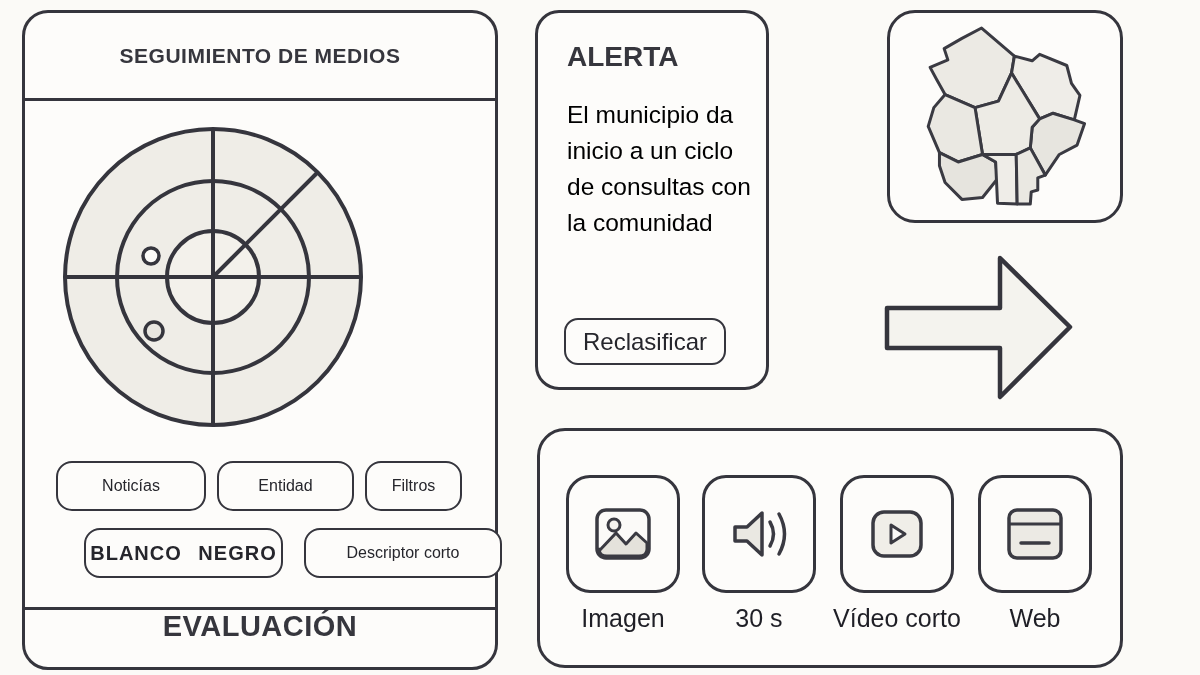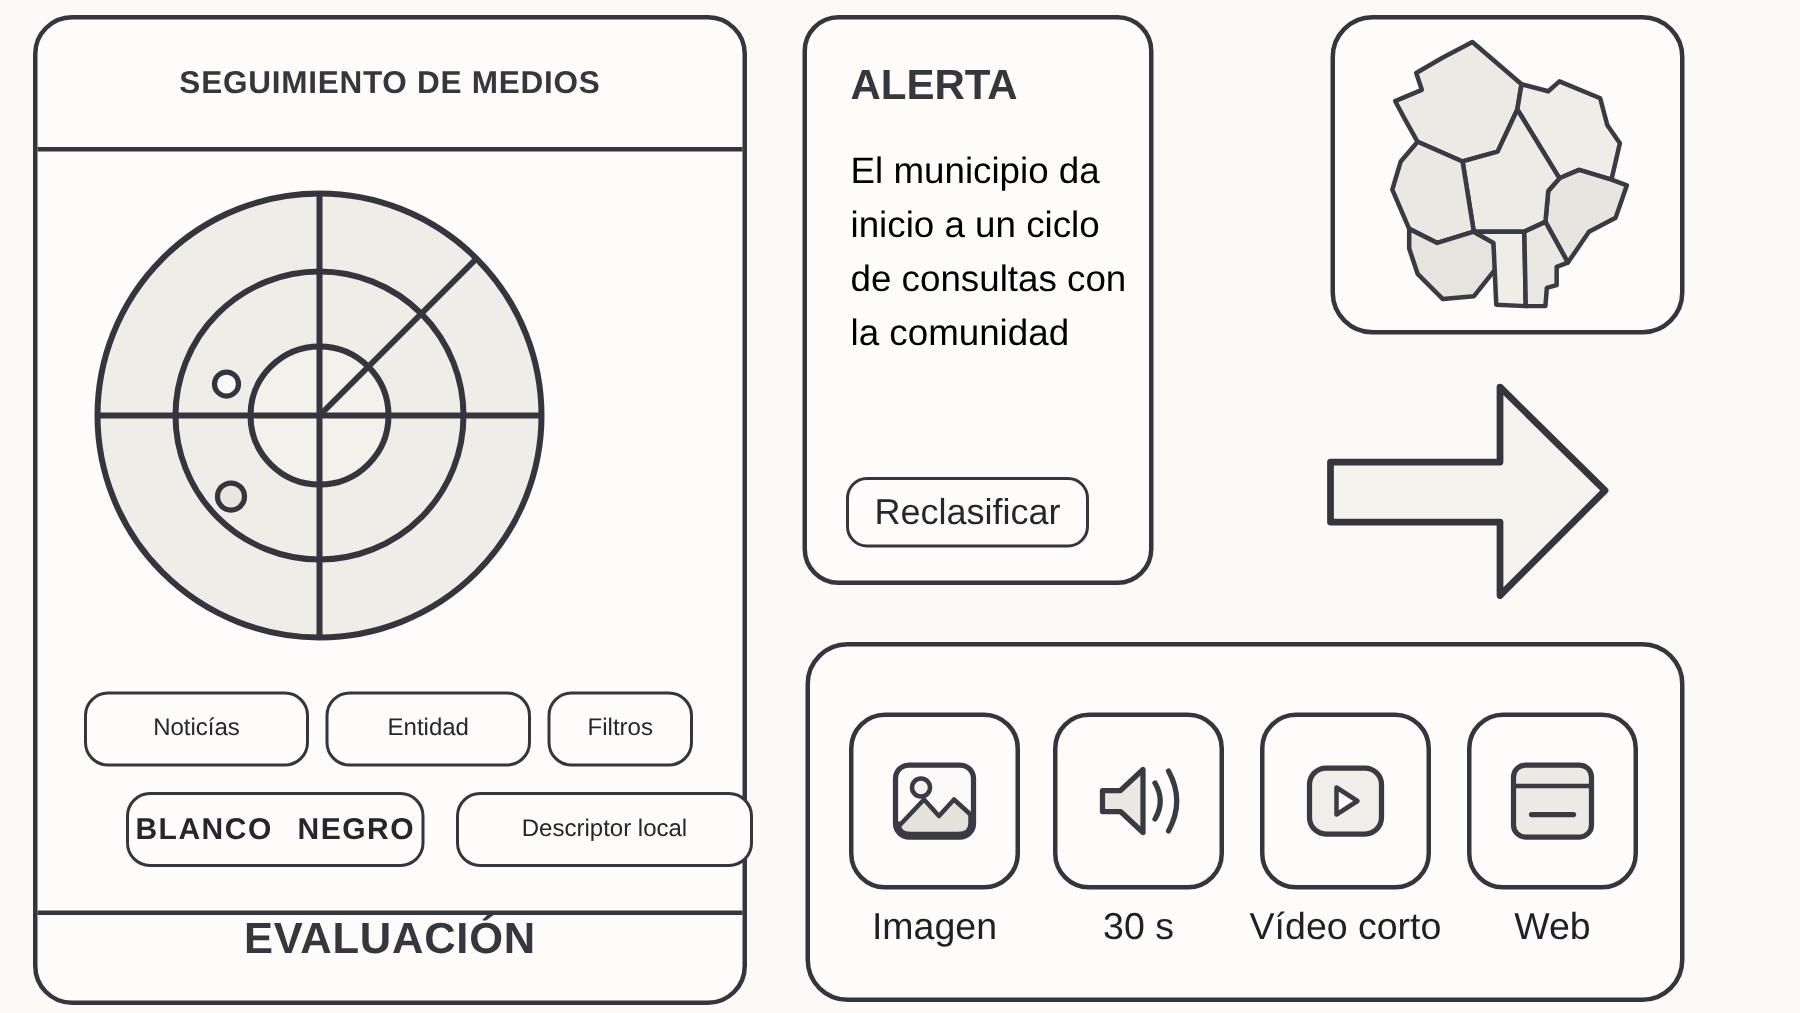--- a/index.html
+++ b/index.html
@@ -87,21 +87,21 @@
       <circle cx="96" cy="210" r="9" fill="#e8e6e0" stroke="#35353d" stroke-width="3.5"></circle>
     </svg>
 
     <div class="btn-row row1">
       <button class="btn btn-noticias">Noticías</button>
       <button class="btn btn-entidad">Entidad</button>
       <button class="btn btn-filtros">Filtros</button>
     </div>
     <div class="btn-row row2">
       <button class="btn btn-blanco">BLANCO NEGRO</button>
-      <button class="btn btn-descriptor">Descriptor local</button>
+      <button class="btn btn-descriptor">Descriptor corto</button>
     </div>
 
     <div class="media-footer">
       <div class="footer-title">EVALUACIÓN</div>
     </div>
   </div>
 
   <div class="panel alert-panel">
     <div class="alert-title">ALERTA</div>
     <div class="alert-body">El municipio da

